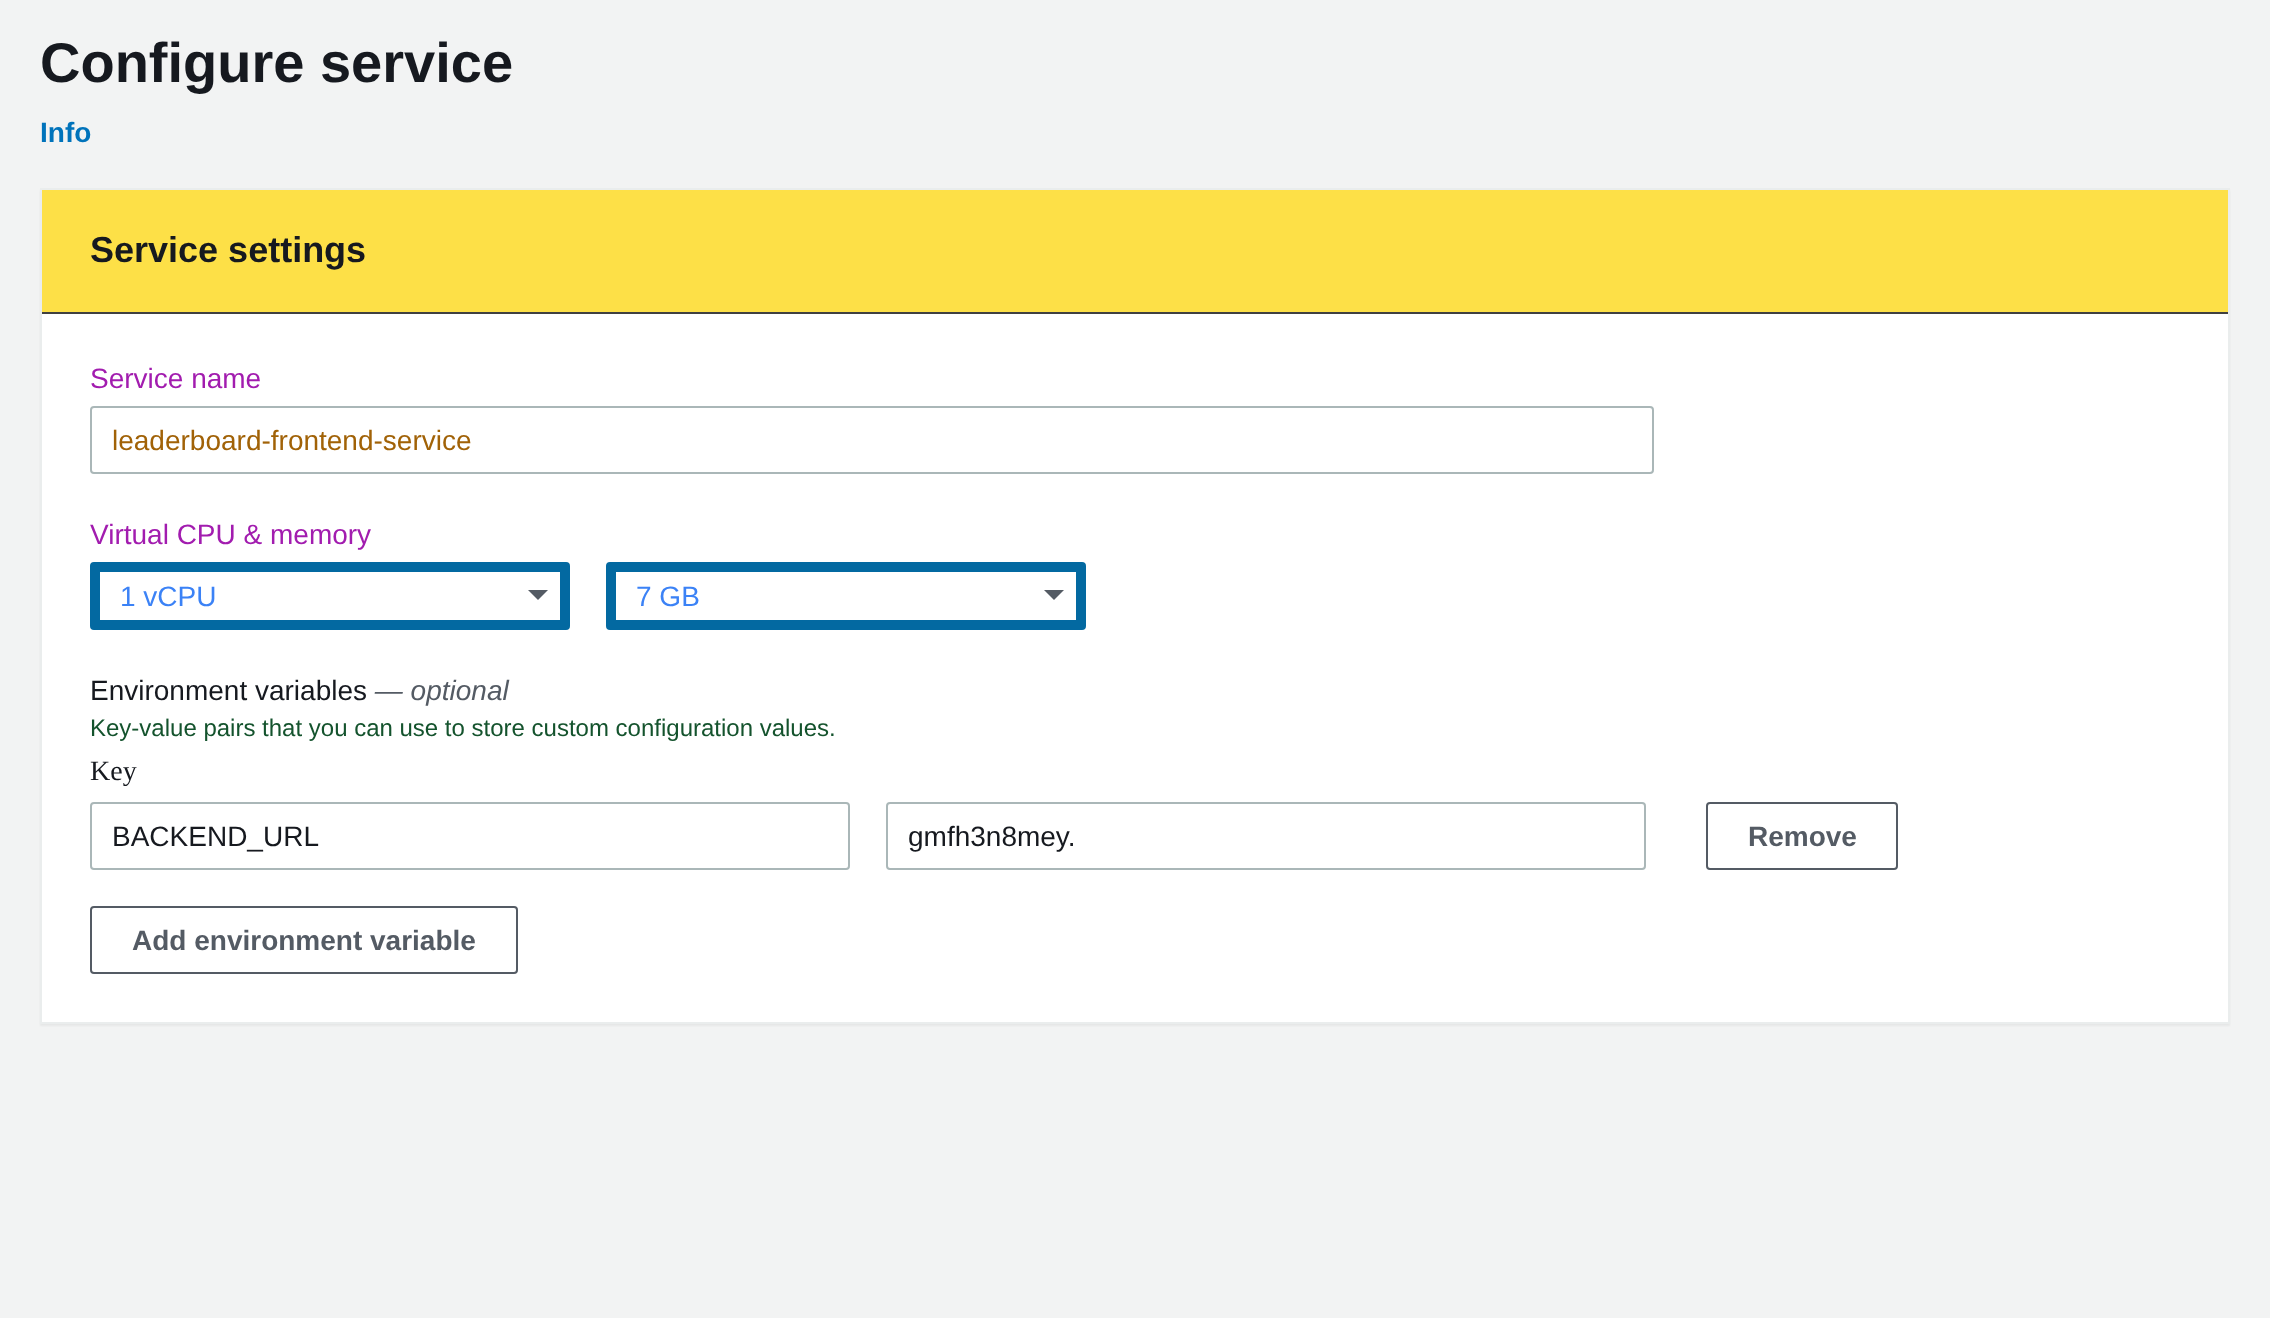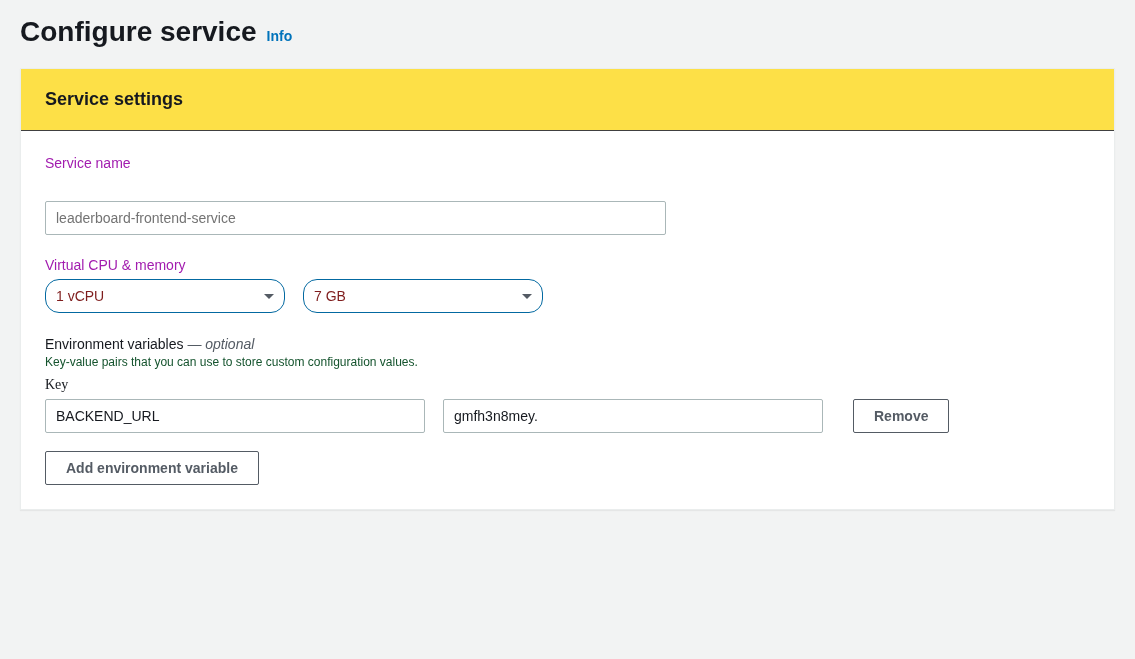--- a/index.html
+++ b/index.html
@@ -15,20 +15,21 @@
       height: 659px;
       padding: 0;
     }
     .page-header {
       padding: 16px 20px 20px 20px;
     }
     .page-title-row {
       display: flex;
       align-items: baseline;
       gap: 10px;
+      flex-direction: column;
     }
     .page-title {
       font-size: 28px;
       font-weight: 700;
       color: #16191f;
     }
     .info-link {
       font-size: 14px;
       font-weight: 700;
       color: #0073bb;
@@ -56,47 +57,46 @@
     .field {
       margin-bottom: 22px;
     }
     .field-label {
       font-size: 14px;
       color: #a21caf;
       margin-bottom: 6px;
       display: block;
     }
     .text-input {
-      width: 621px;
+      width: 782px;
       max-width: 100%;
       height: 34px;
       border: 1px solid #aab7b8;
       border-radius: 2px;
       padding: 4px 10px;
       font-size: 14px;
-      color: #737373;
-      background: #fff;
-      margin-top: 24px;
+      color: #a16207;
+      background: #fff;
     }
     .select-row {
       display: flex;
       gap: 18px;
     }
     .select-wrap {
       position: relative;
       width: 240px;
     }
     .select-input {
       width: 100%;
       height: 34px;
-      border: 1px solid #0369a1;
-      border-radius: 14px;
+      border: 5px solid #0369a1;
+      border-radius: 2px;
       padding: 4px 30px 4px 10px;
       font-size: 14px;
-      color: #7f1d1d;
+      color: #3b82f6;
       background: #fff;
       cursor: pointer;
       display: flex;
       align-items: center;
     }
     .select-caret {
       position: absolute;
       right: 10px;
       top: 50%;
       transform: translateY(-50%);

